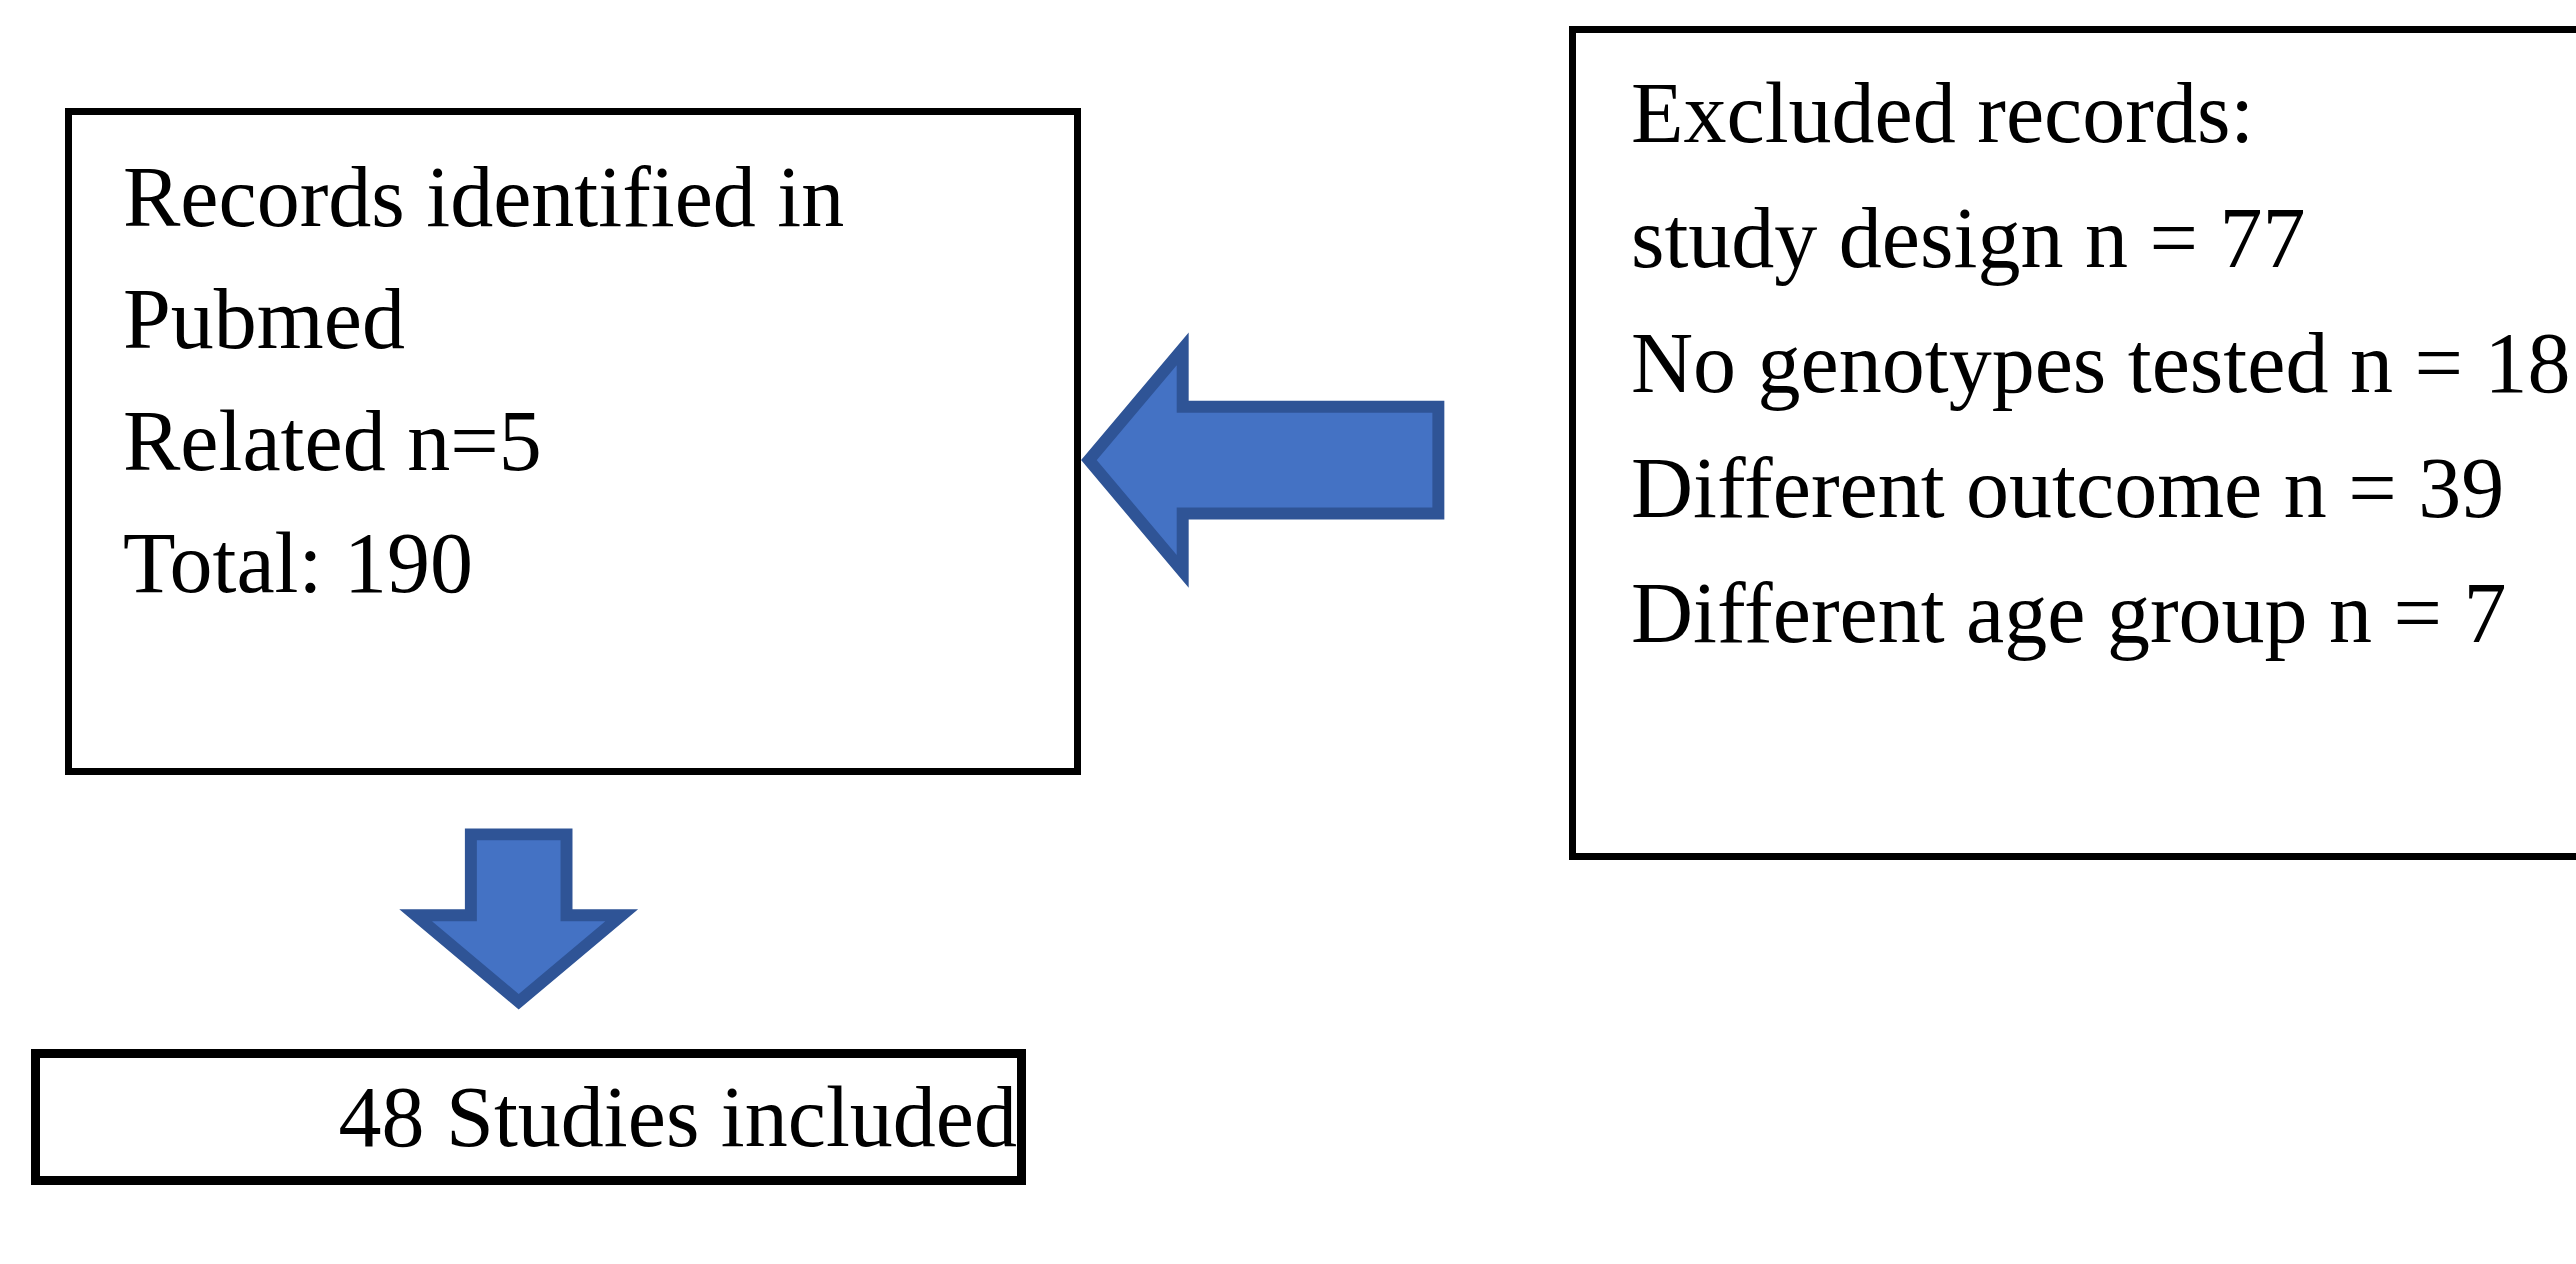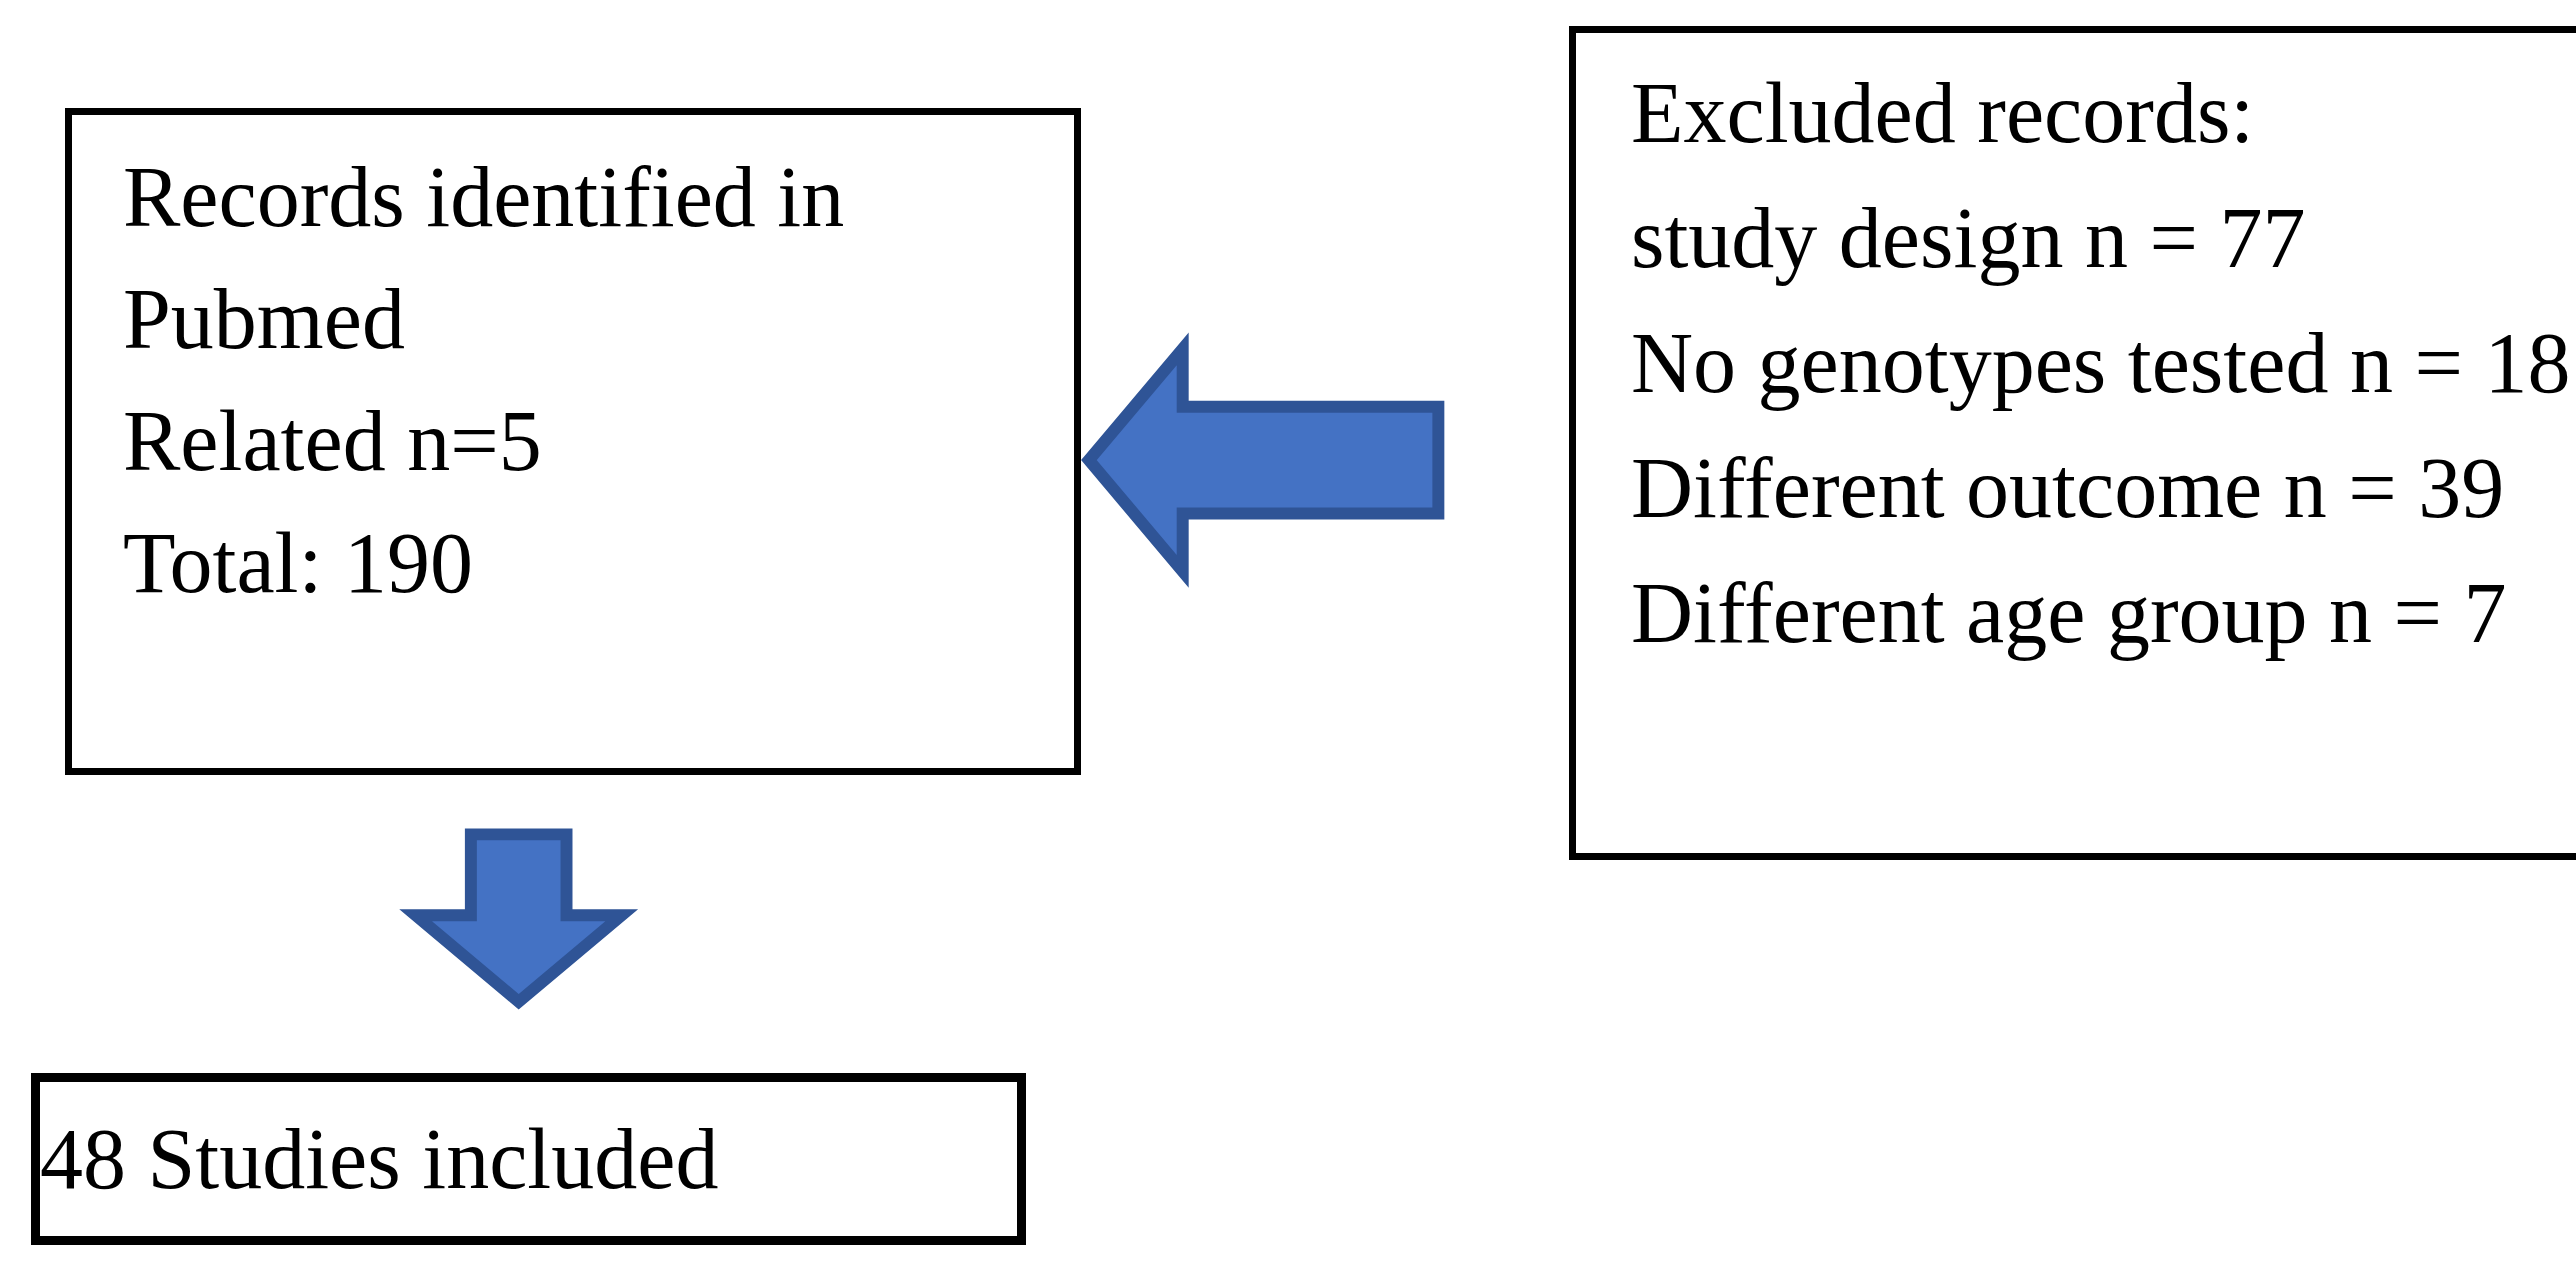--- a/index.html
+++ b/index.html
@@ -43,26 +43,25 @@
     height: 834px;
     padding: 18.4px 16.6px 0 55px;
   }
   .box-excluded .textline {
     line-height: 125px;
   }
   .box-included {
     left: 31px;
     top: 1049px;
     width: 995px;
-    height: 172px;
+    height: 136px;
     border-width: 9.2px;
     display: flex;
     align-items: center;
-    justify-content: flex-start;
-    margin-top: 24px;
+    justify-content: flex-end;
   }
   .box-included .textline {
     line-height: 126px;
   }
   .arrow-layer {
     position: absolute;
     left: 0;
     top: 0;
     width: 2576px;
     height: 1265px;

